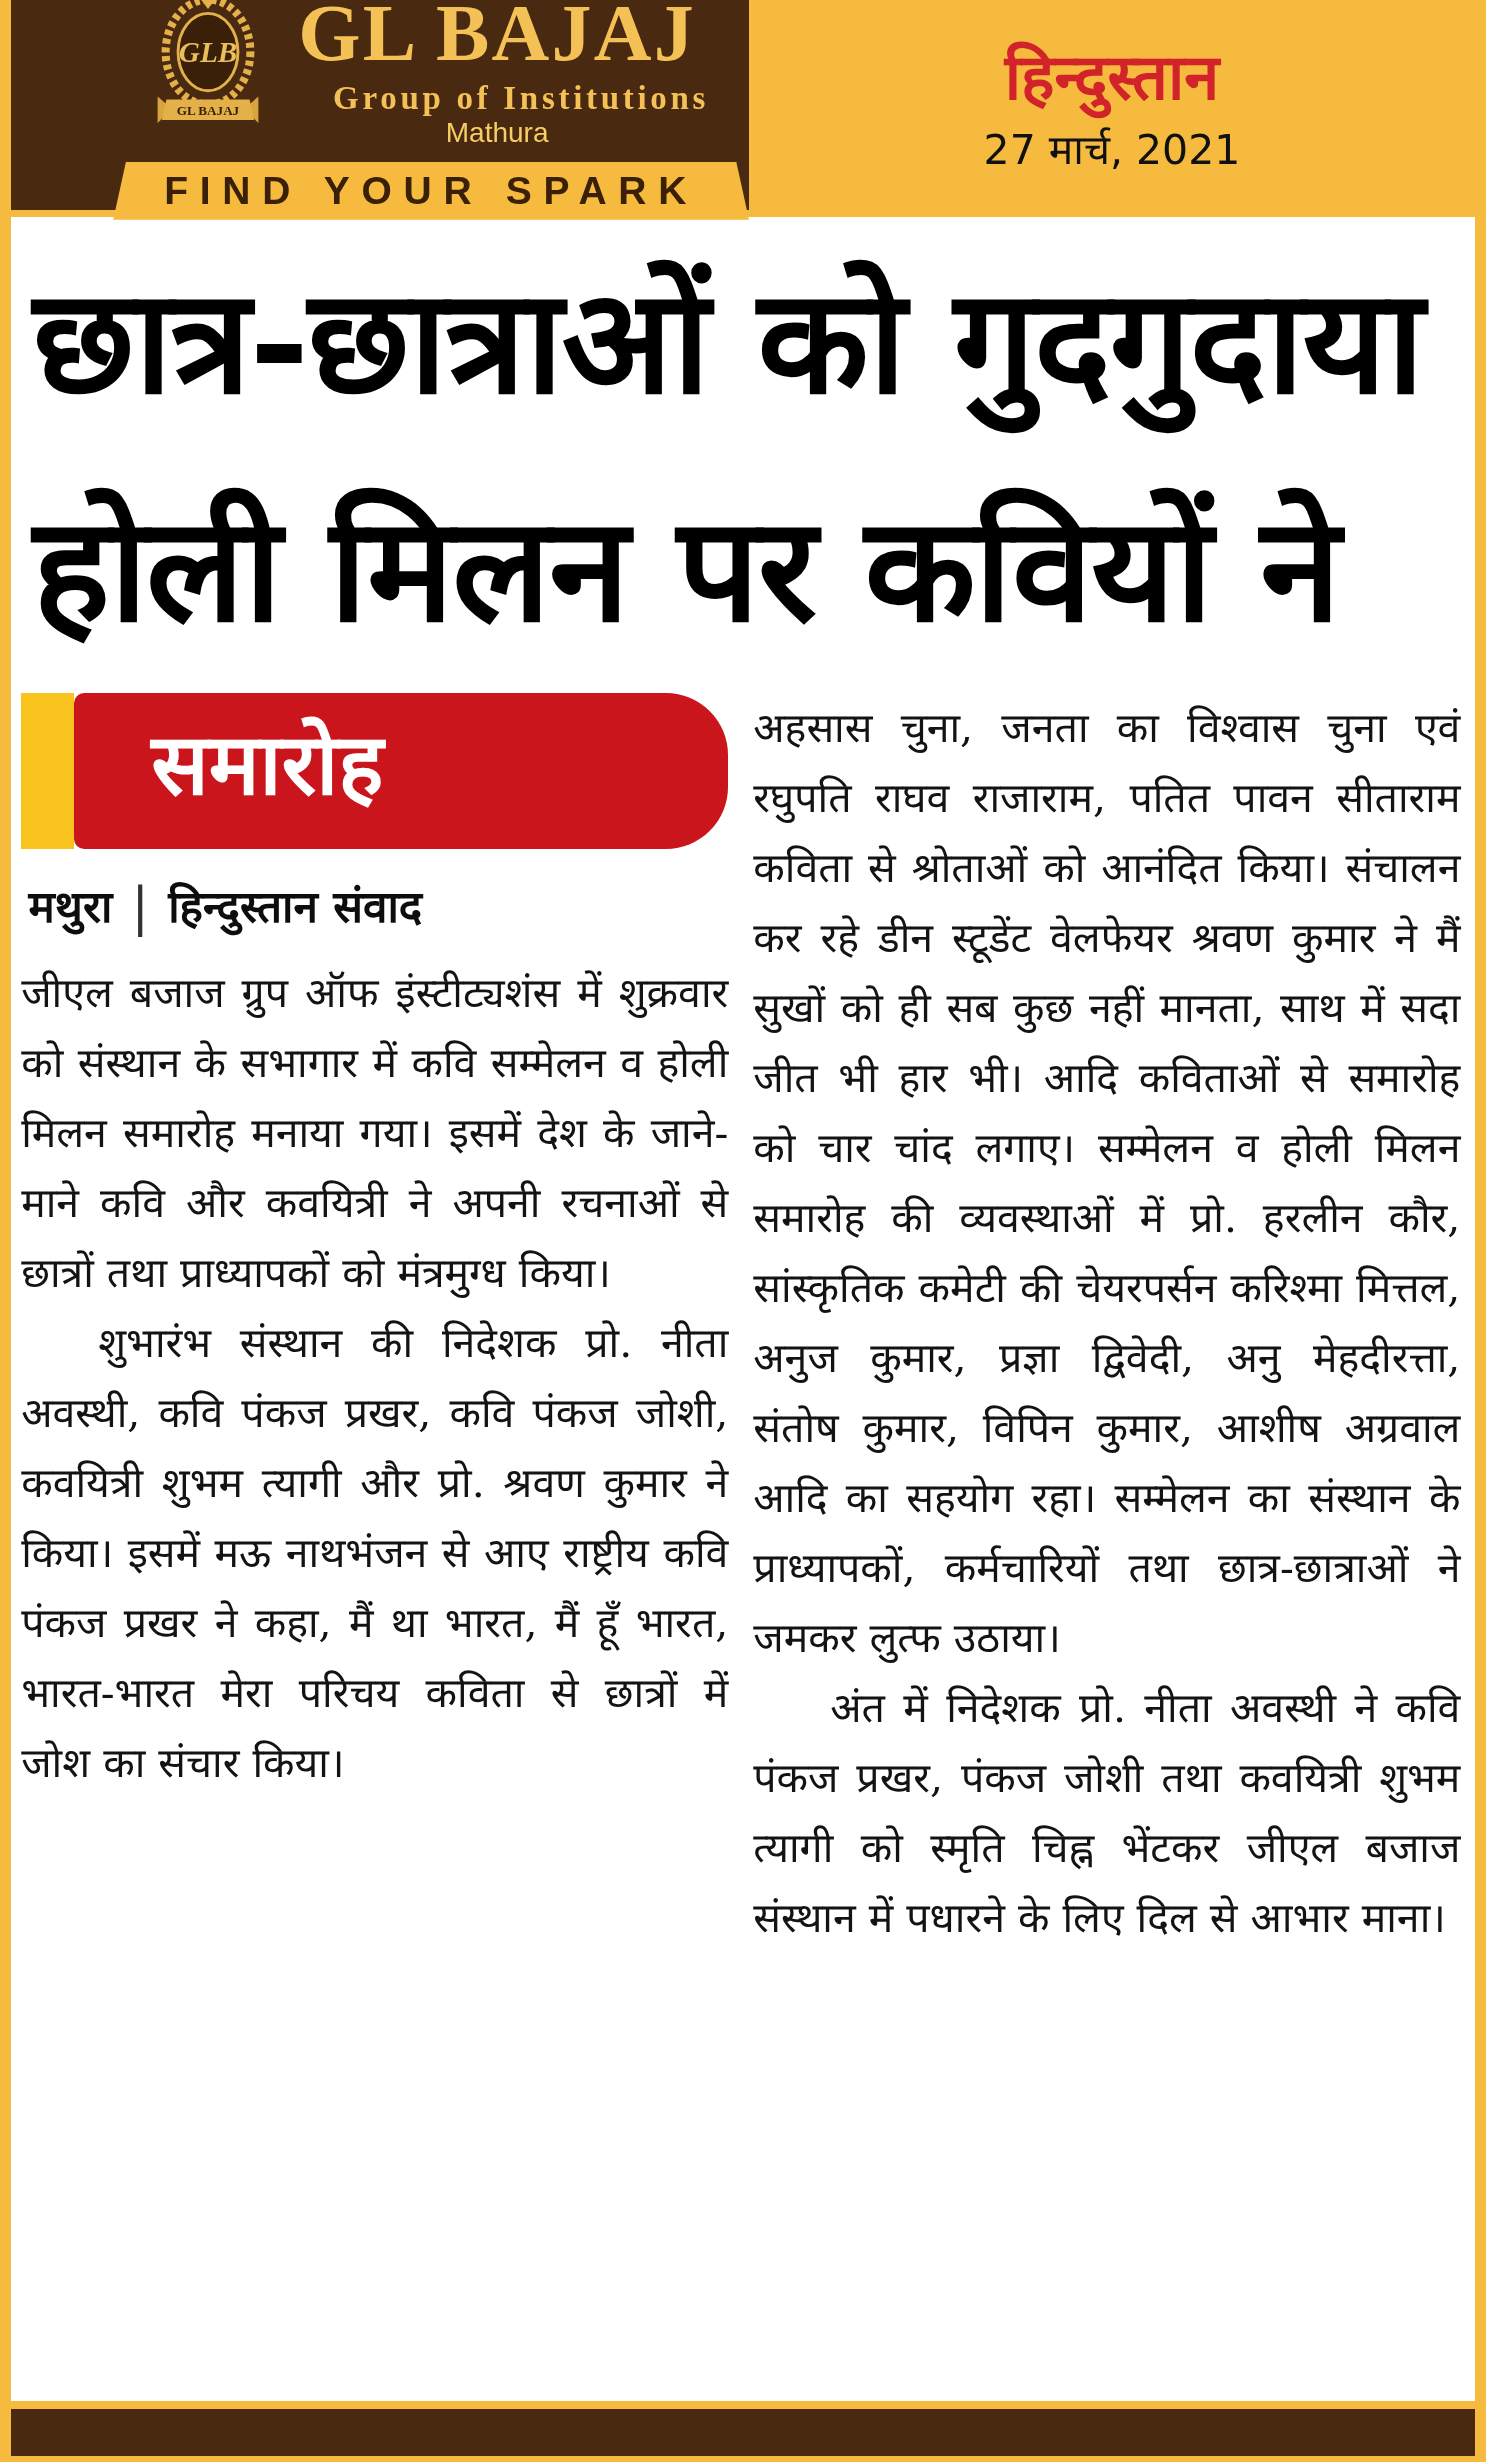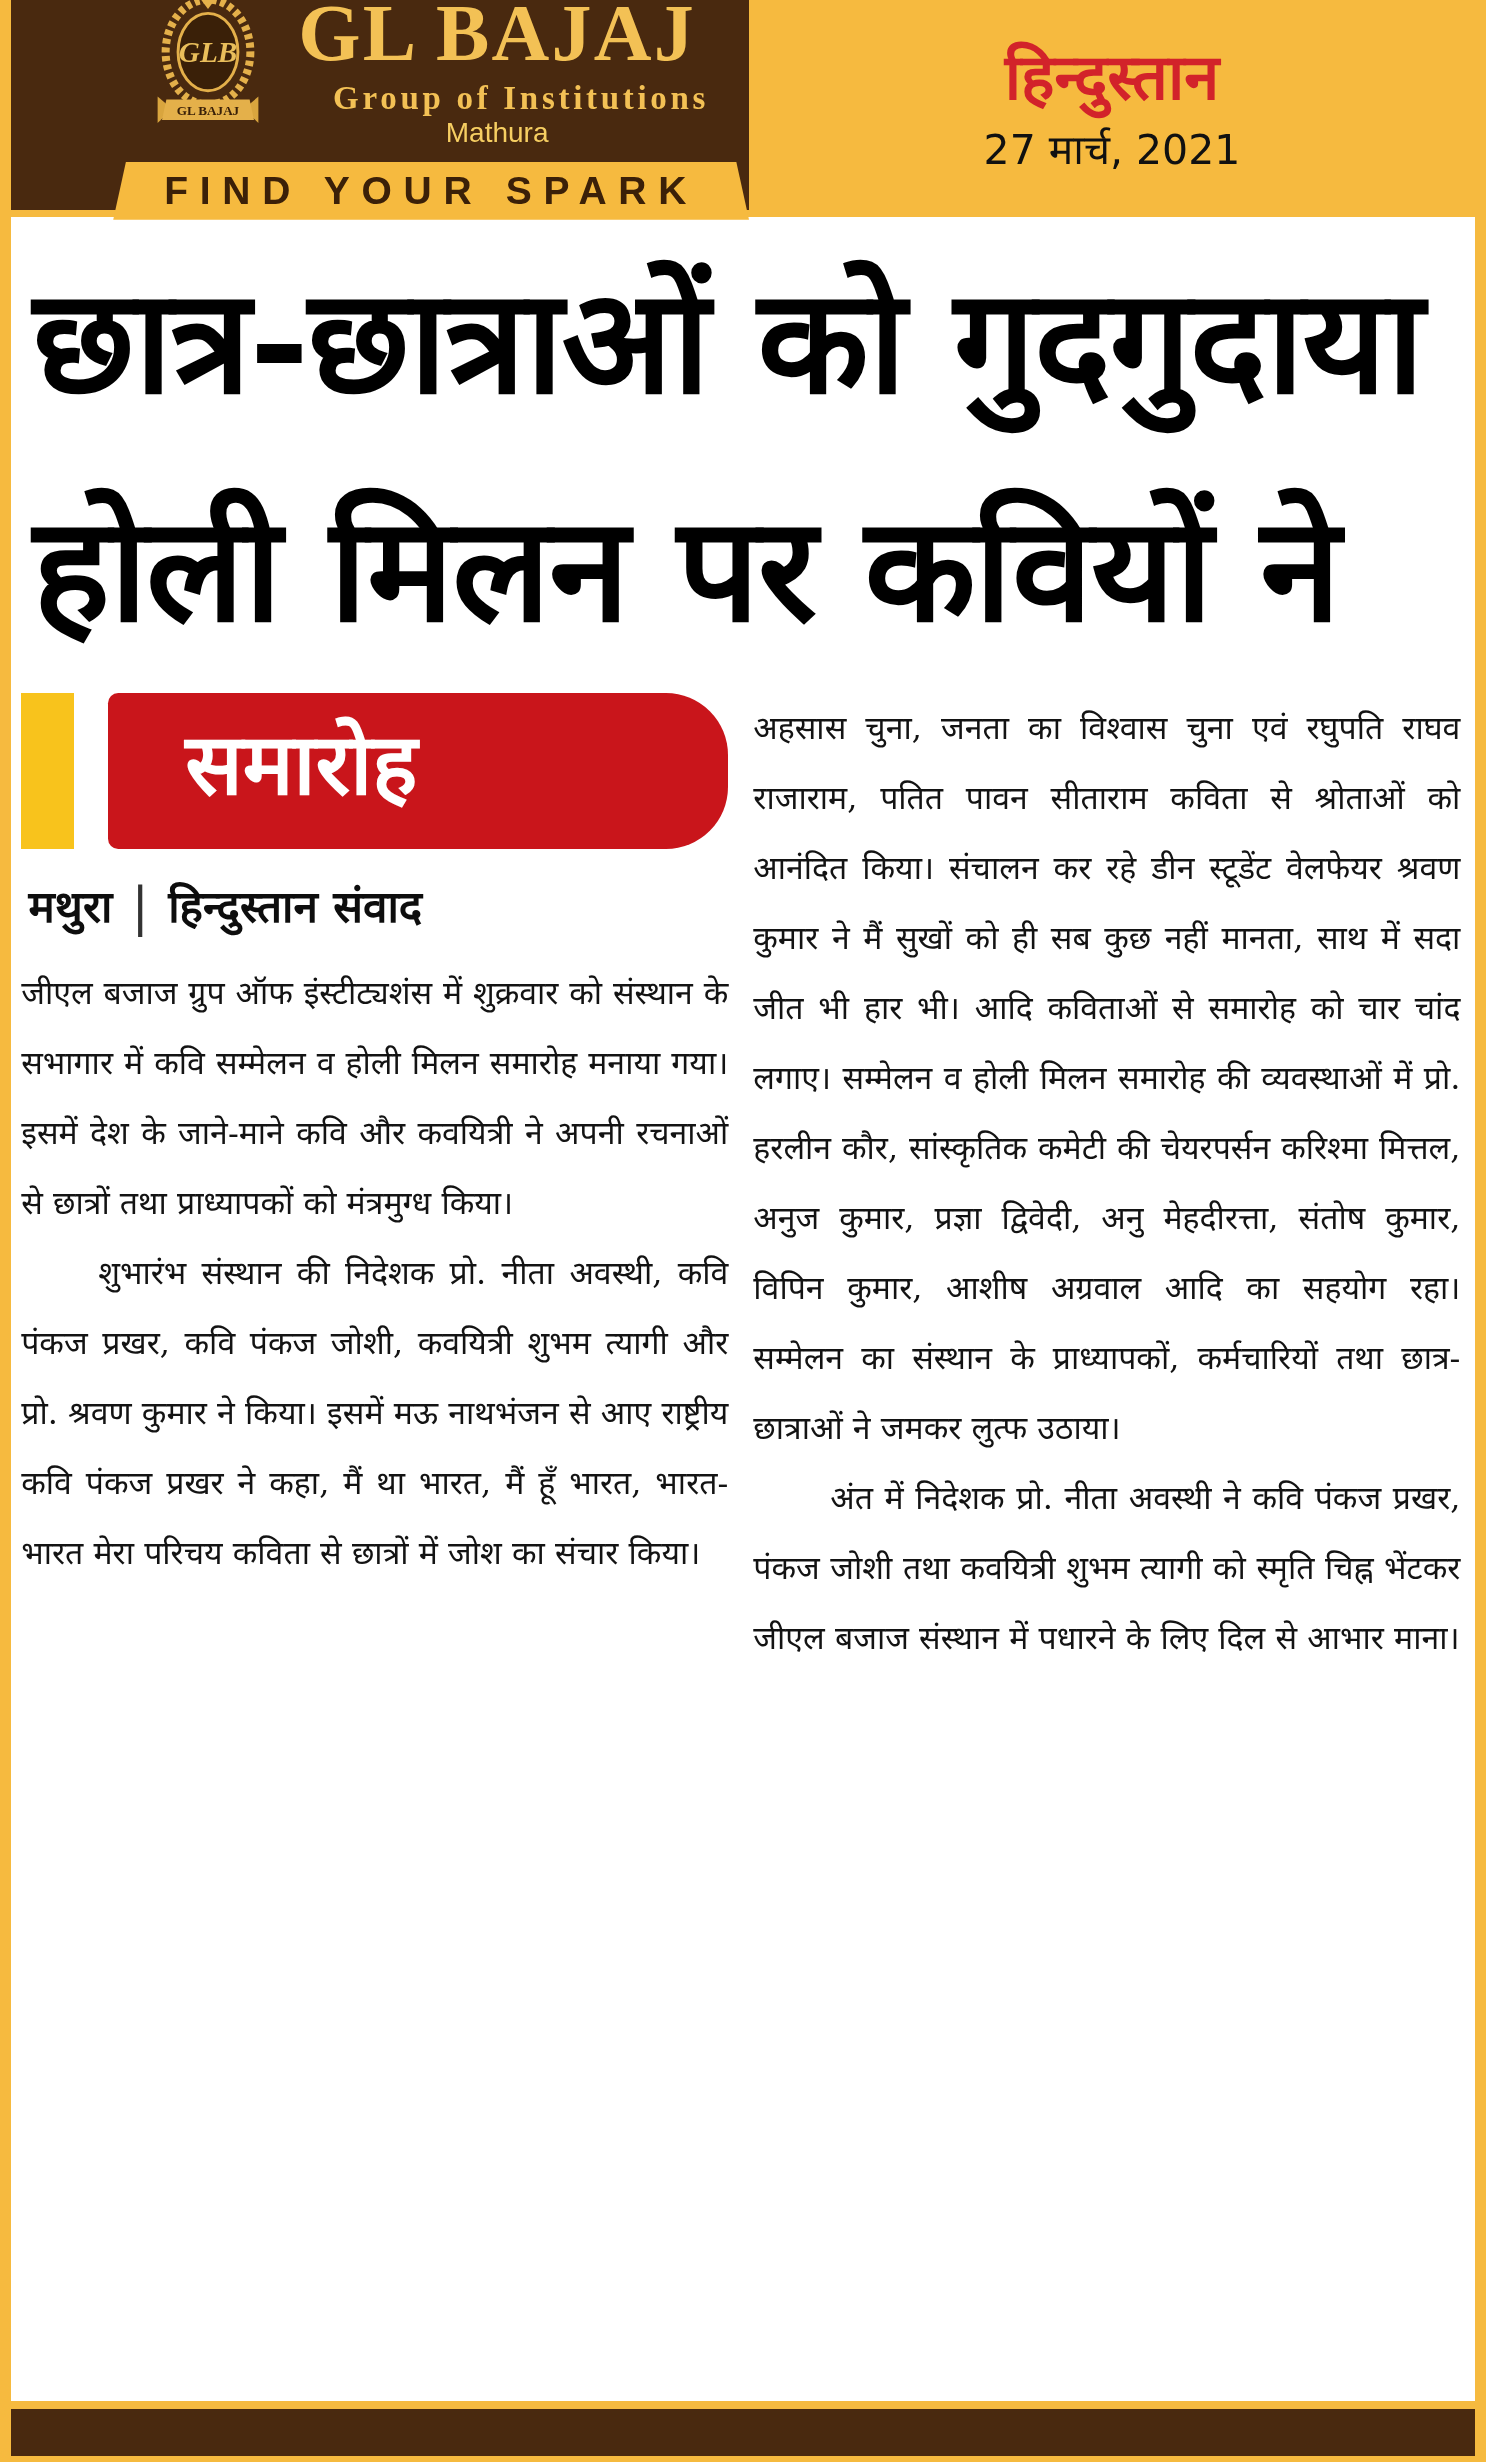--- a/index.html
+++ b/index.html
@@ -72,41 +72,41 @@
     padding: 10.2px 17.5px 0 22px;
     font-weight: 700; color: #000;
     font-size: 145px; line-height: 228px;
     letter-spacing: -1.5px; white-space: nowrap; overflow: hidden;
   }
 
   
   .columns { display: flex; gap: 25px; padding: 10.2px 14.6px 0 10.2px; }
   .col { width: 50%; }
 
-  .badge { display: flex; height: 156px; gap: 34px; }
+  .badge { display: flex; height: 156px; }
   .badge-accent { width: 53px; background: #F8C31C; }
   .badge-body {
     flex: 1; background: #C9151B;
     border-radius: 10.2px 62px 62px 10.2px;
     display: flex; align-items: center;
   }
   .badge-label {
     color: #ffffff; font-weight: 700; font-size: 85px; line-height: 1;
     padding: 0 0 14.6px 77px; white-space: nowrap;
   }
 
   .byline {
     margin: 31px 0 25px 7.3px;
     display: flex; align-items: center; gap: 19px;
     font-weight: 700; font-size: 44px; color: #0d0d0d; line-height: 1;
   }
   .byline-sep { font-weight: 400; font-size: 53px; color: #333; }
 
   .body-text p {
-    margin: 0; font-size: 32px; line-height: 70px;
+    margin: 0; font-size: 41px; line-height: 70px;
     text-align: justify; color: #131313;
   }
   .body-text p.indent { text-indent: 77px; }
 
   
   .footer {
     position: absolute; left: 11px; right: 11px; bottom: 5.8px;
     height: 47px; background: #49290F;
   }
 </style>

